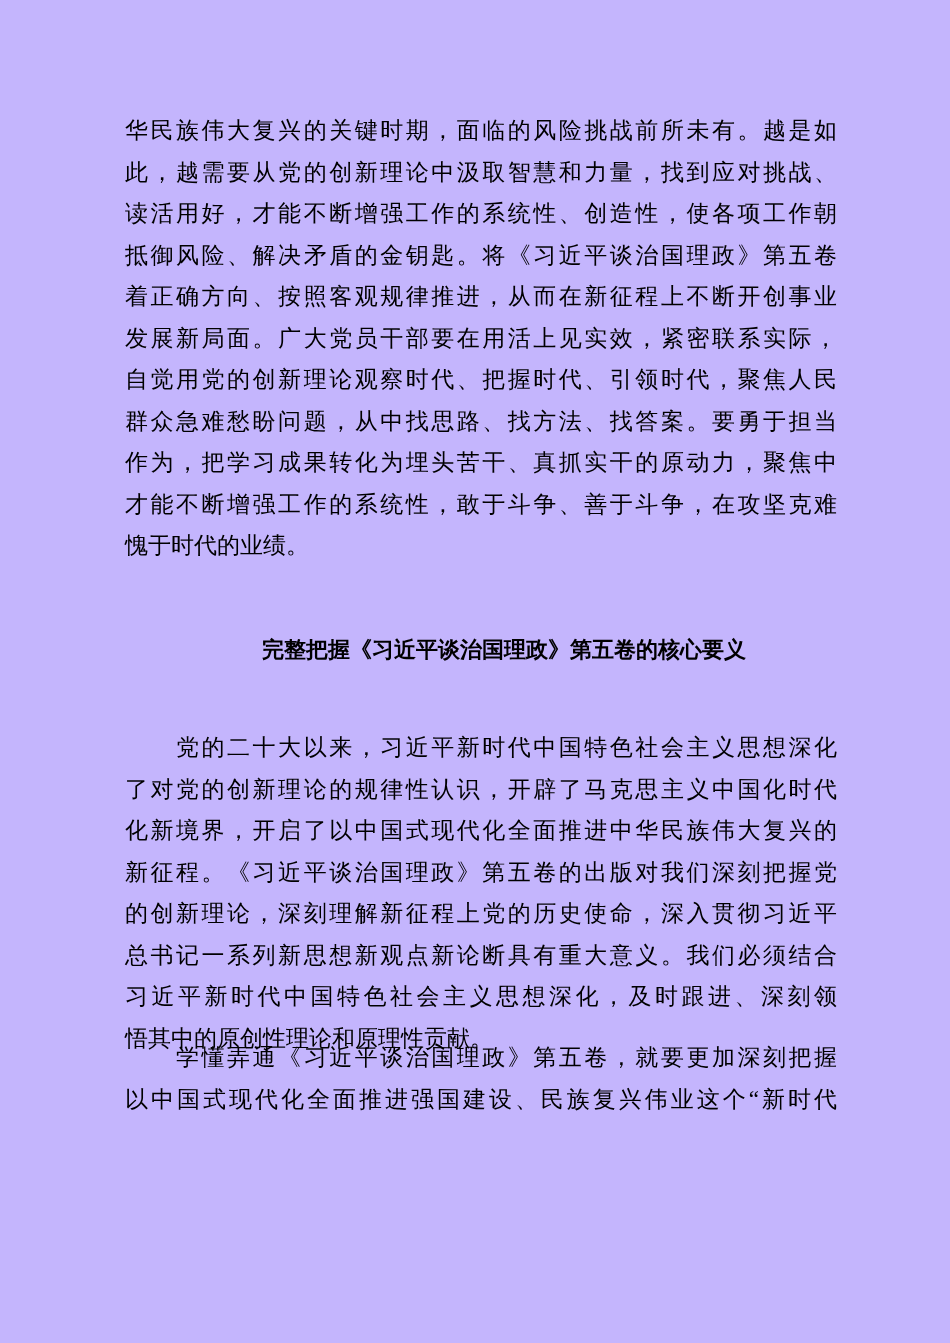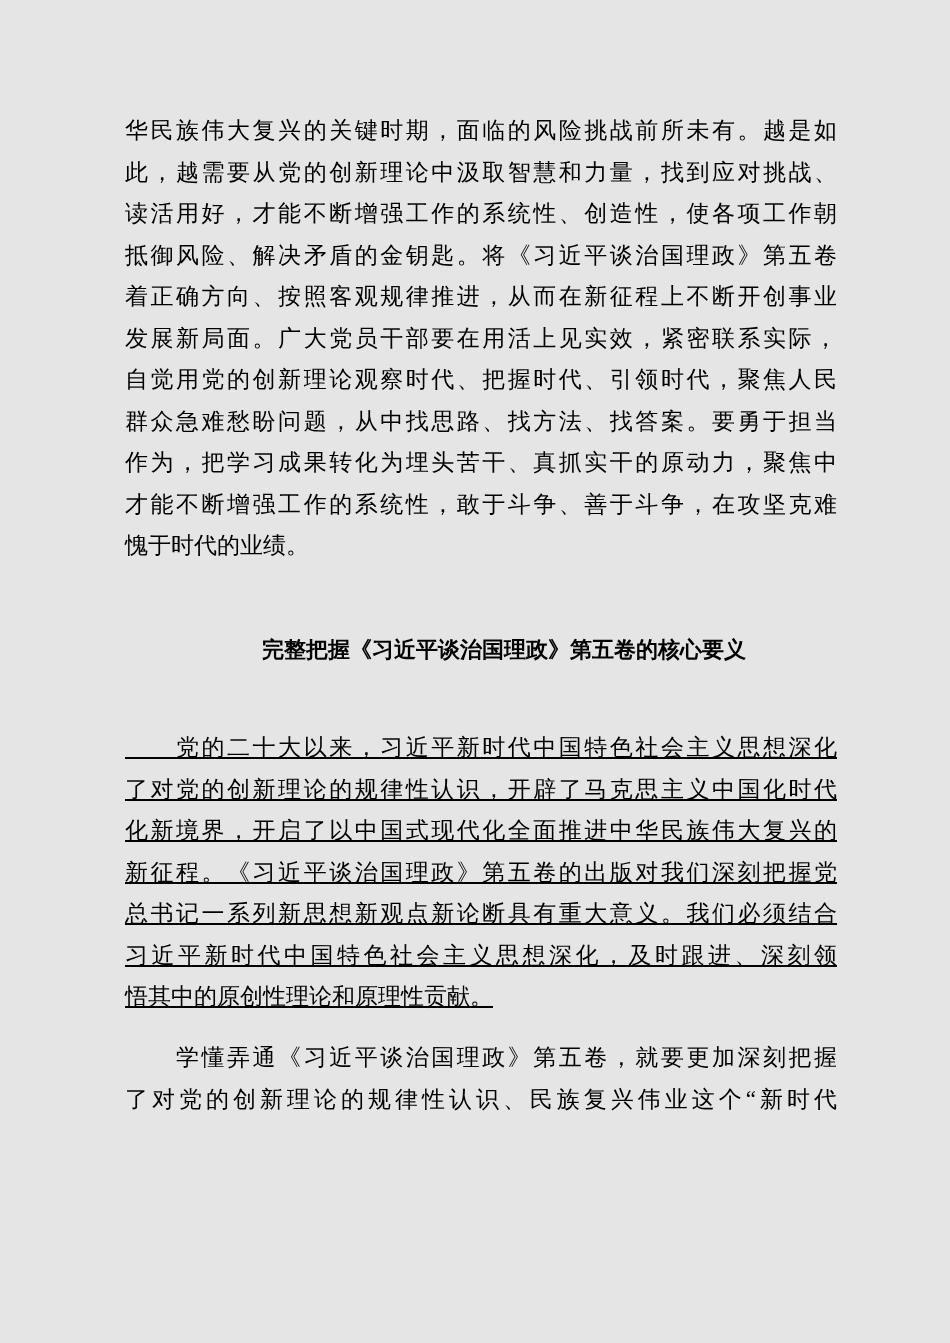--- a/index.html
+++ b/index.html
@@ -14,21 +14,21 @@
       overflow: hidden;
       color: #000000;
       font-family: "DejaVu Serif", "Liberation Serif", serif;
     }
     .page {
       position: absolute;
       left: 0;
       top: 0;
       width: 950px;
       height: 1343px;
-      background: #e5e5e5;
+      background: #c4b5fd;
     }
     .text-block {
       position: absolute;
       left: 125px;
       width: 712px;
     }
     .line {
       display: block;
       height: 41.5px;
       line-height: 41.5px;
@@ -48,21 +48,21 @@
       width: 950px;
       top: 630px;
       text-align: center;
       font-family: "DejaVu Sans", "Liberation Sans", sans-serif;
       font-weight: bold;
       font-size: 22px;
       line-height: 40px;
       padding-left: 58px;
       box-sizing: border-box;
     }
-    .block-2 { top: 727px; text-decoration: underline; }
+    .block-2 { top: 727px; }
     .block-3 { top: 1037px; font-family: Liberation Serif, serif; }
   </style>
 </head>
 <body>
 
 <div class="page">
 
   <div class="text-block block-1">
     <span class="line">华民族伟大复兴的关键时期，面临的风险挑战前所未有。越是如</span>
     <span class="line">此，越需要从党的创新理论中汲取智慧和力量，找到应对挑战、</span>
@@ -77,23 +77,24 @@
     <span class="line last">愧于时代的业绩。</span>
   </div>
 
   <div class="heading">完整把握《习近平谈治国理政》第五卷的核心要义</div>
 
   <div class="text-block block-2">
     <span class="line">　　党的二十大以来，习近平新时代中国特色社会主义思想深化</span>
     <span class="line">了对党的创新理论的规律性认识，开辟了马克思主义中国化时代</span>
     <span class="line">化新境界，开启了以中国式现代化全面推进中华民族伟大复兴的</span>
     <span class="line">新征程。《习近平谈治国理政》第五卷的出版对我们深刻把握党</span>
+    <span class="line">的创新理论，深刻理解新征程上党的历史使命，深入贯彻习近平</span>
     <span class="line">总书记一系列新思想新观点新论断具有重大意义。我们必须结合</span>
     <span class="line">习近平新时代中国特色社会主义思想深化，及时跟进、深刻领</span>
     <span class="line last">悟其中的原创性理论和原理性贡献。</span>
   </div>
 
   <div class="text-block block-3">
     <span class="line">　　学懂弄通《习近平谈治国理政》第五卷，就要更加深刻把握</span>
-    <span class="line">了对党的创新理论的规律性认识、民族复兴伟业这个“新时代</span>
+    <span class="line">以中国式现代化全面推进强国建设、民族复兴伟业这个“新时代</span>
   </div>
 
 </div>
 
 </body></html>

